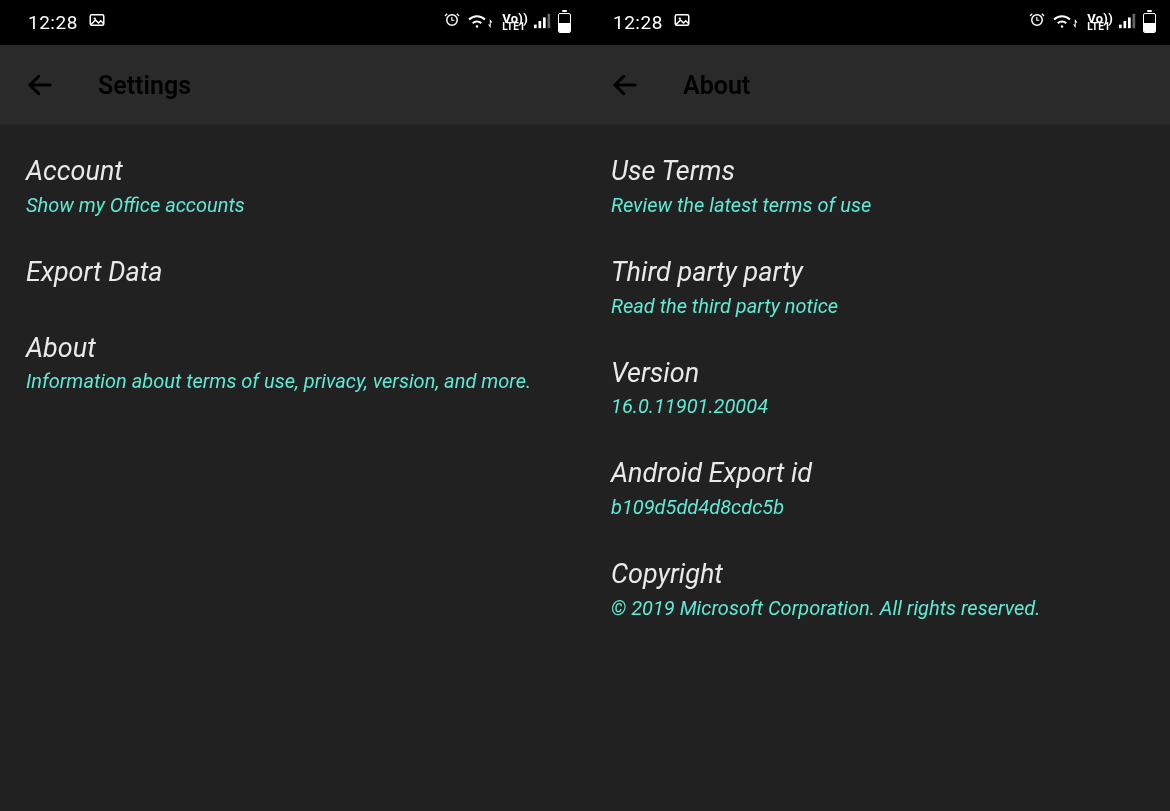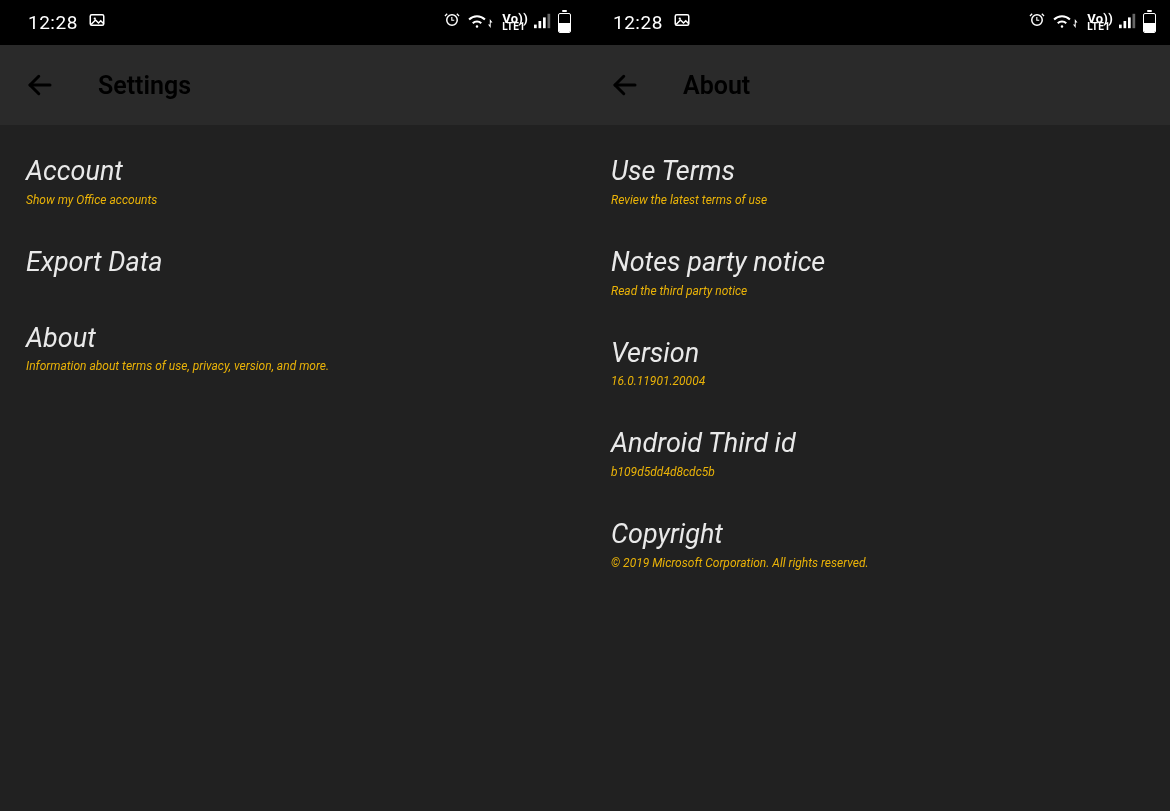--- a/index.html
+++ b/index.html
@@ -109,23 +109,23 @@
     padding: 10px 0 28px 0;
   }
   .item-title {
     font-size: 27px;
     font-weight: 400;
     color: #e9e9e9;
     line-height: 1.25;
     margin-bottom: 4px;
   }
   .item-sub {
-    font-size: 12px;
+    font-size: 20px;
     font-weight: 400;
-    color: #eab308;
+    color: #5eead4;
     line-height: 1.25;
   }
 </style>
 </head>
 <body>
 
 <div class="screens">
 
   <div class="screen">
     <div class="status-bar">
@@ -249,29 +249,29 @@
       </span>
       <span class="app-bar-title">About</span>
     </div>
 
     <div class="content">
       <div class="item">
         <div class="item-title">Use Terms</div>
         <div class="item-sub">Review the latest terms of use</div>
       </div>
       <div class="item">
-        <div class="item-title">Notes party notice</div>
+        <div class="item-title">Third party party</div>
         <div class="item-sub">Read the third party notice</div>
       </div>
       <div class="item">
         <div class="item-title">Version</div>
         <div class="item-sub">16.0.11901.20004</div>
       </div>
       <div class="item">
-        <div class="item-title">Android Third id</div>
+        <div class="item-title">Android Export id</div>
         <div class="item-sub">b109d5dd4d8cdc5b</div>
       </div>
       <div class="item">
         <div class="item-title">Copyright</div>
         <div class="item-sub">© 2019 Microsoft Corporation. All rights reserved.</div>
       </div>
     </div>
   </div>
 
 </div>

